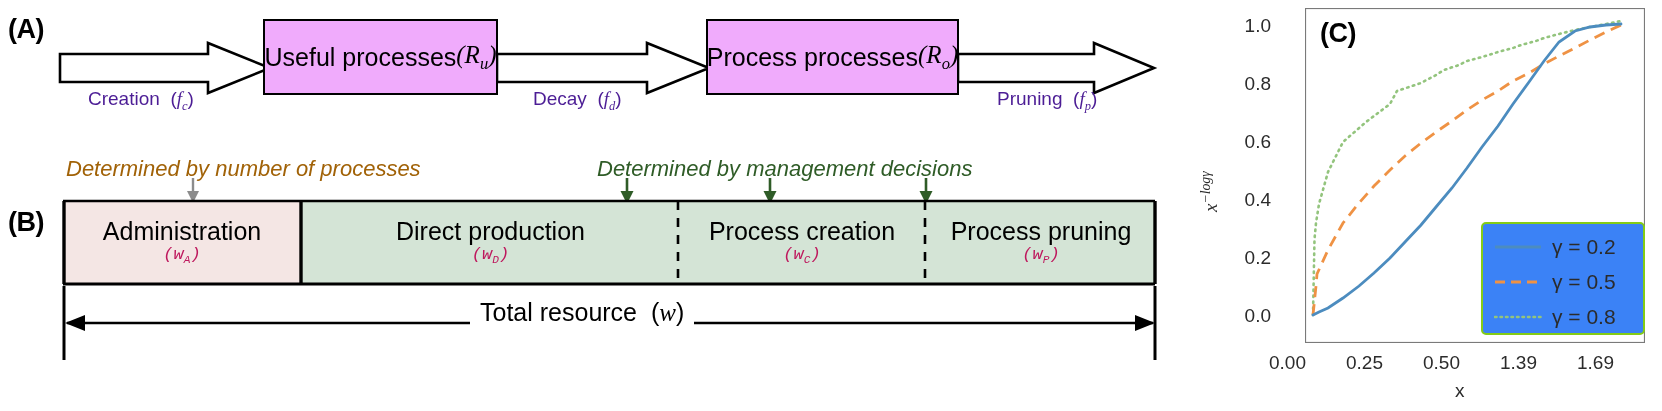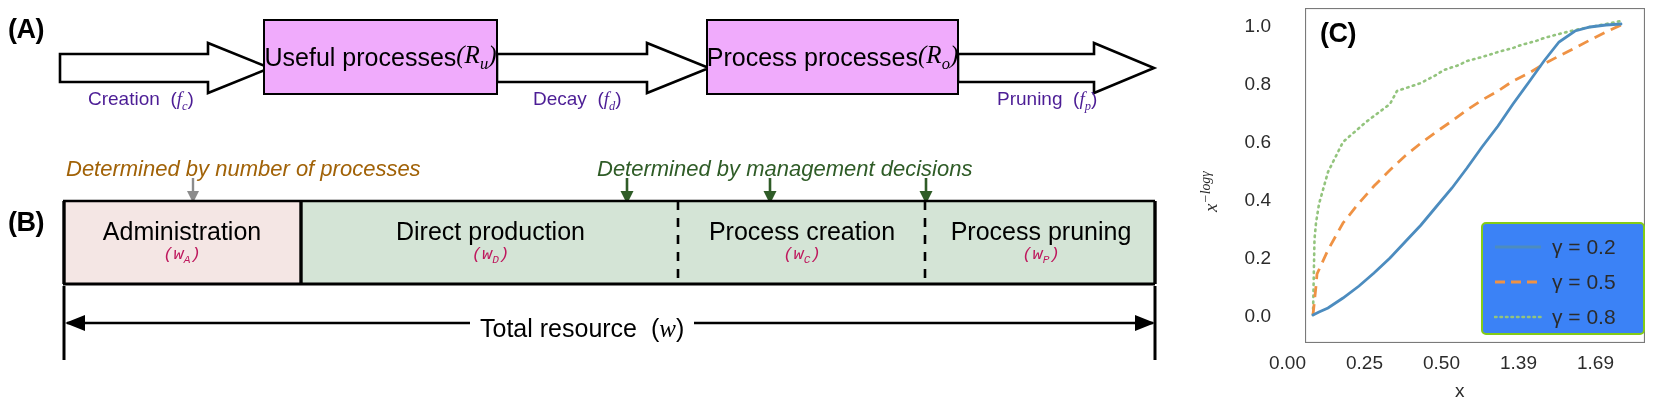--- a/index.html
+++ b/index.html
@@ -281,21 +281,21 @@
 
     <line x1="9" y1="2" x2="9" y2="76" stroke="#000" stroke-width="3"></line>
     <line x1="1100" y1="2" x2="1100" y2="76" stroke="#000" stroke-width="3"></line>
 
     <line x1="12" y1="39" x2="1098" y2="39" stroke="#000" stroke-width="2.6"></line>
 
     <polygon points="10,39 30,31 30,47" fill="#000"></polygon>
 
     <polygon points="1100,39 1080,31 1080,47" fill="#000"></polygon>
   </svg>
-  <div class="total-label" style="left:470px; top:314px;">
+  <div class="total-label" style="left:470px; top:298px;">
     <span>Total resource</span>
     <span>&nbsp;(</span><i class="sym">w</i><span>)</span>
   </div>
 
   <div class="plot-wrap" style="left:1180px; top:0px; width:482px; height:300px;">
 
     <div class="tick-label" style="right:391px; top:15px;">1.0</div>
     <div class="tick-label" style="right:391px; top:73px;">0.8</div>
     <div class="tick-label" style="right:391px; top:131px;">0.6</div>
     <div class="tick-label" style="right:391px; top:189px;">0.4</div>

